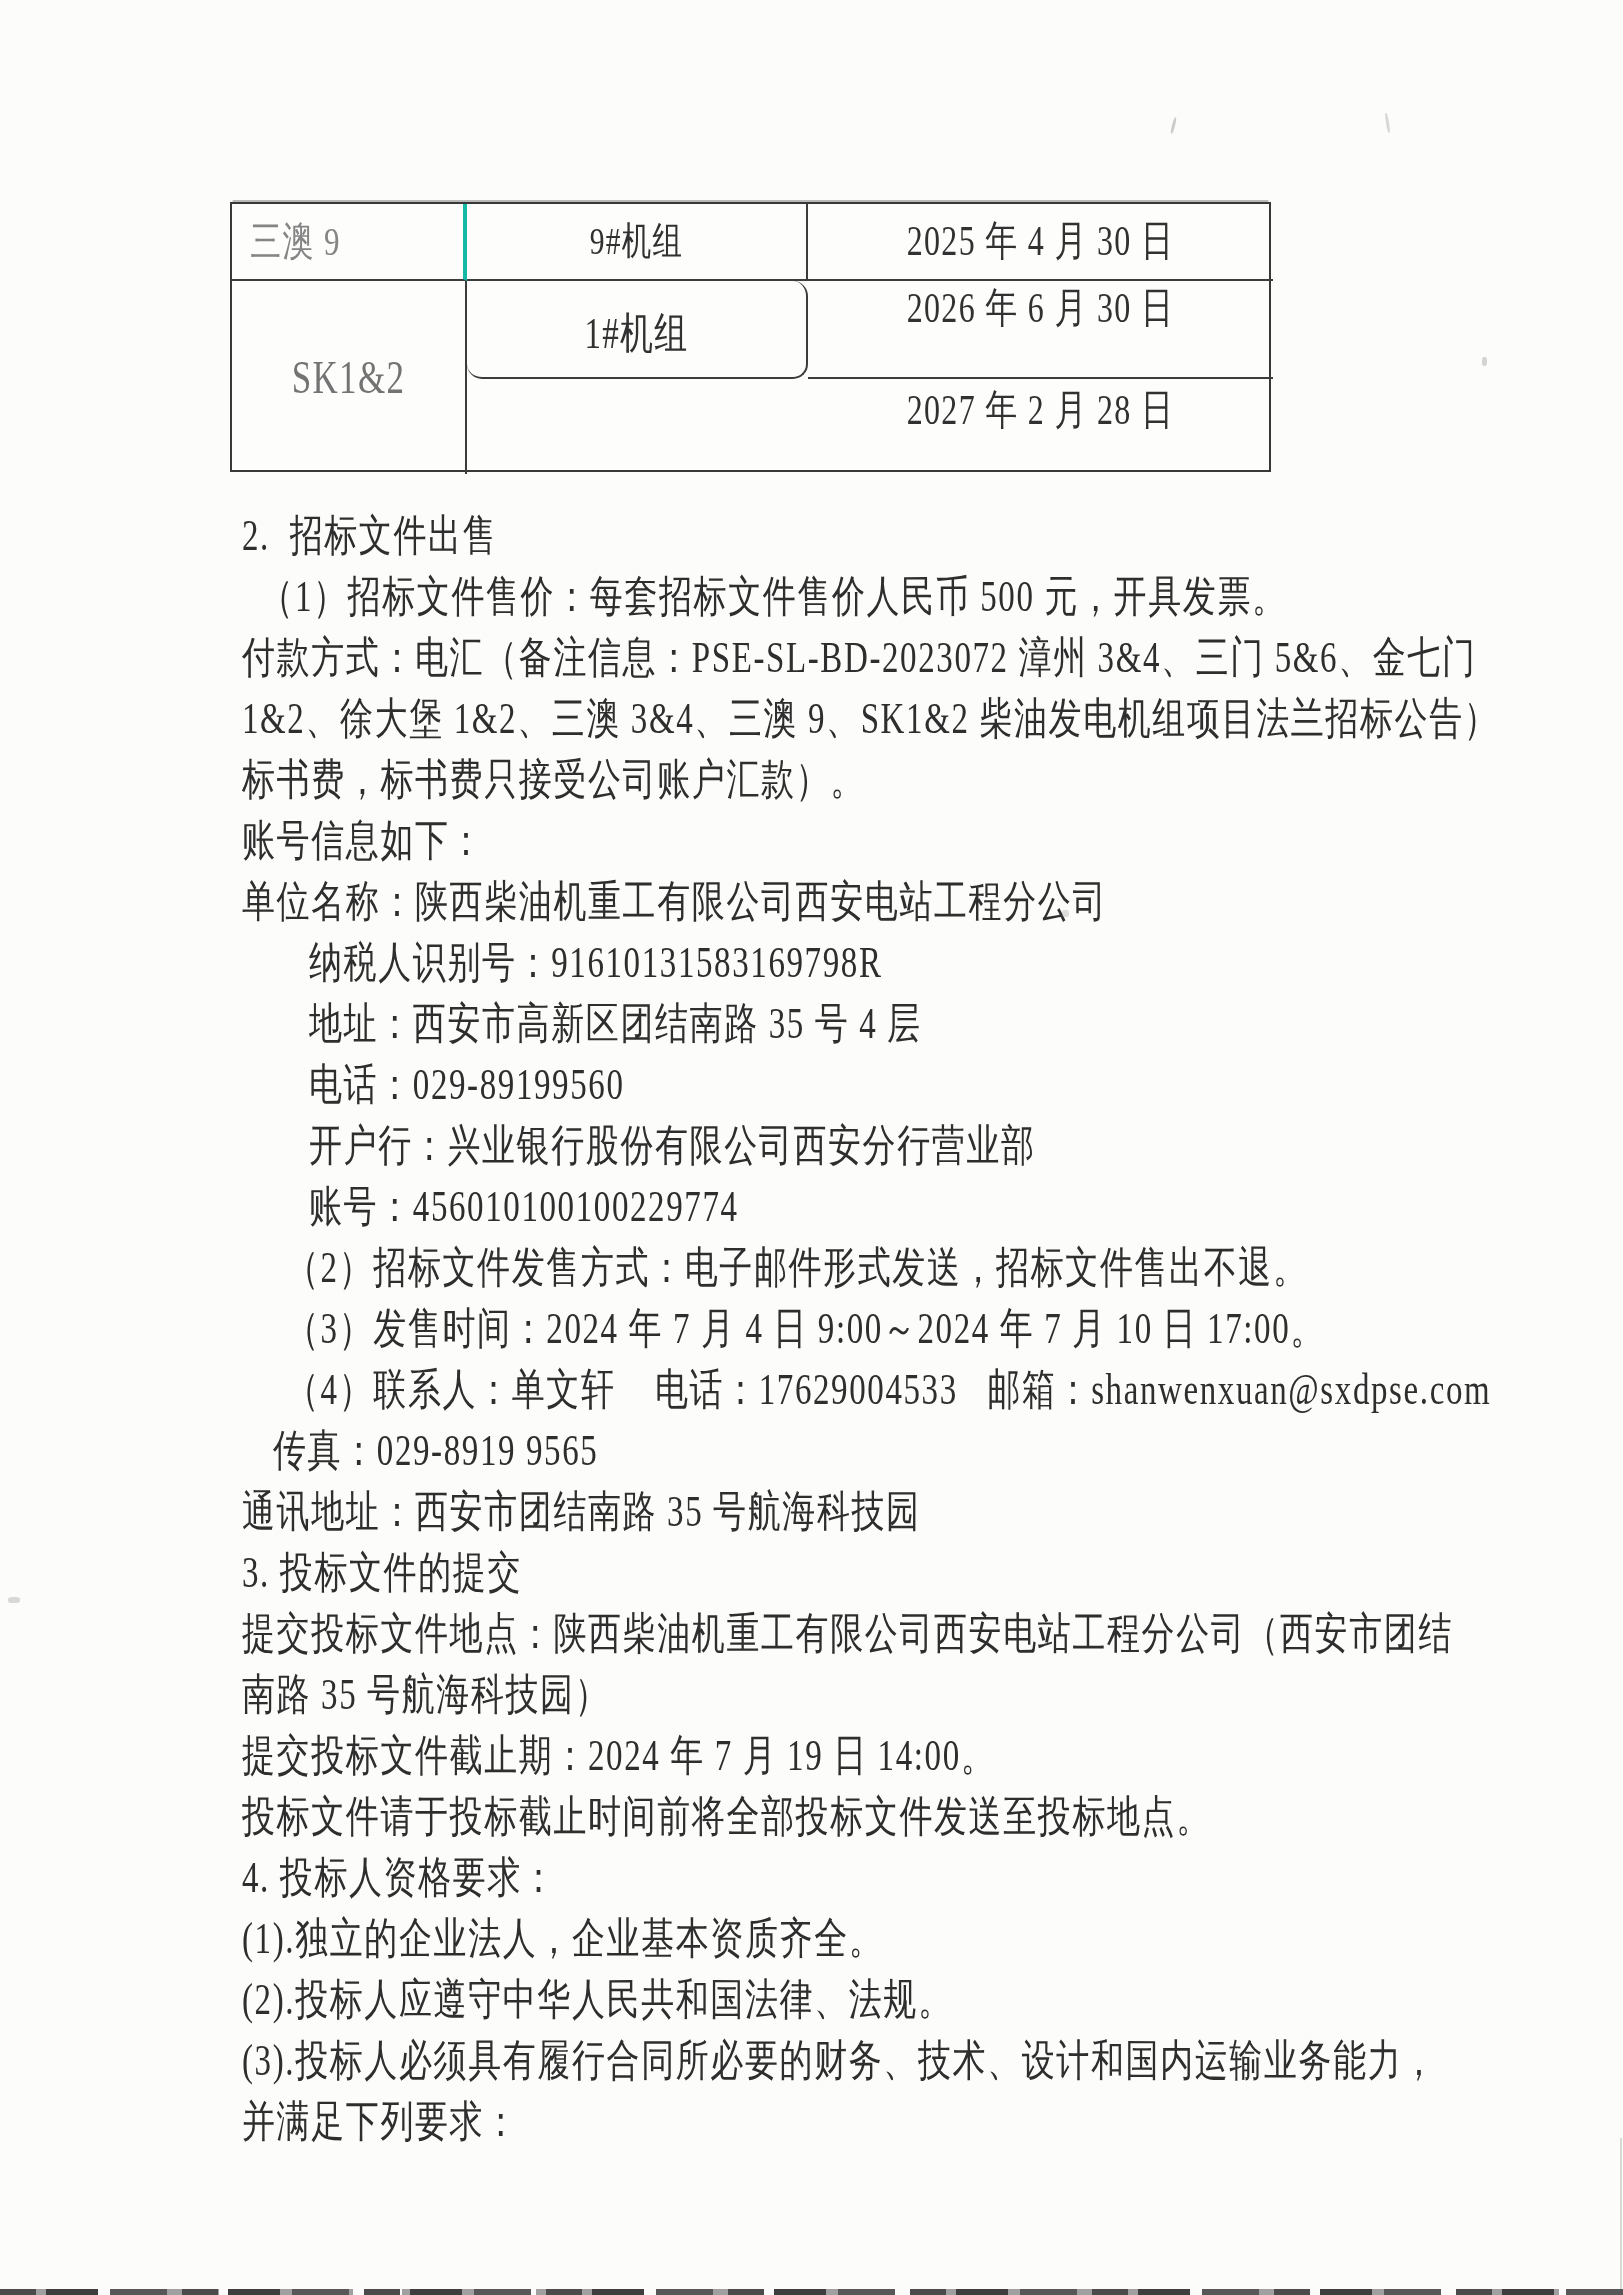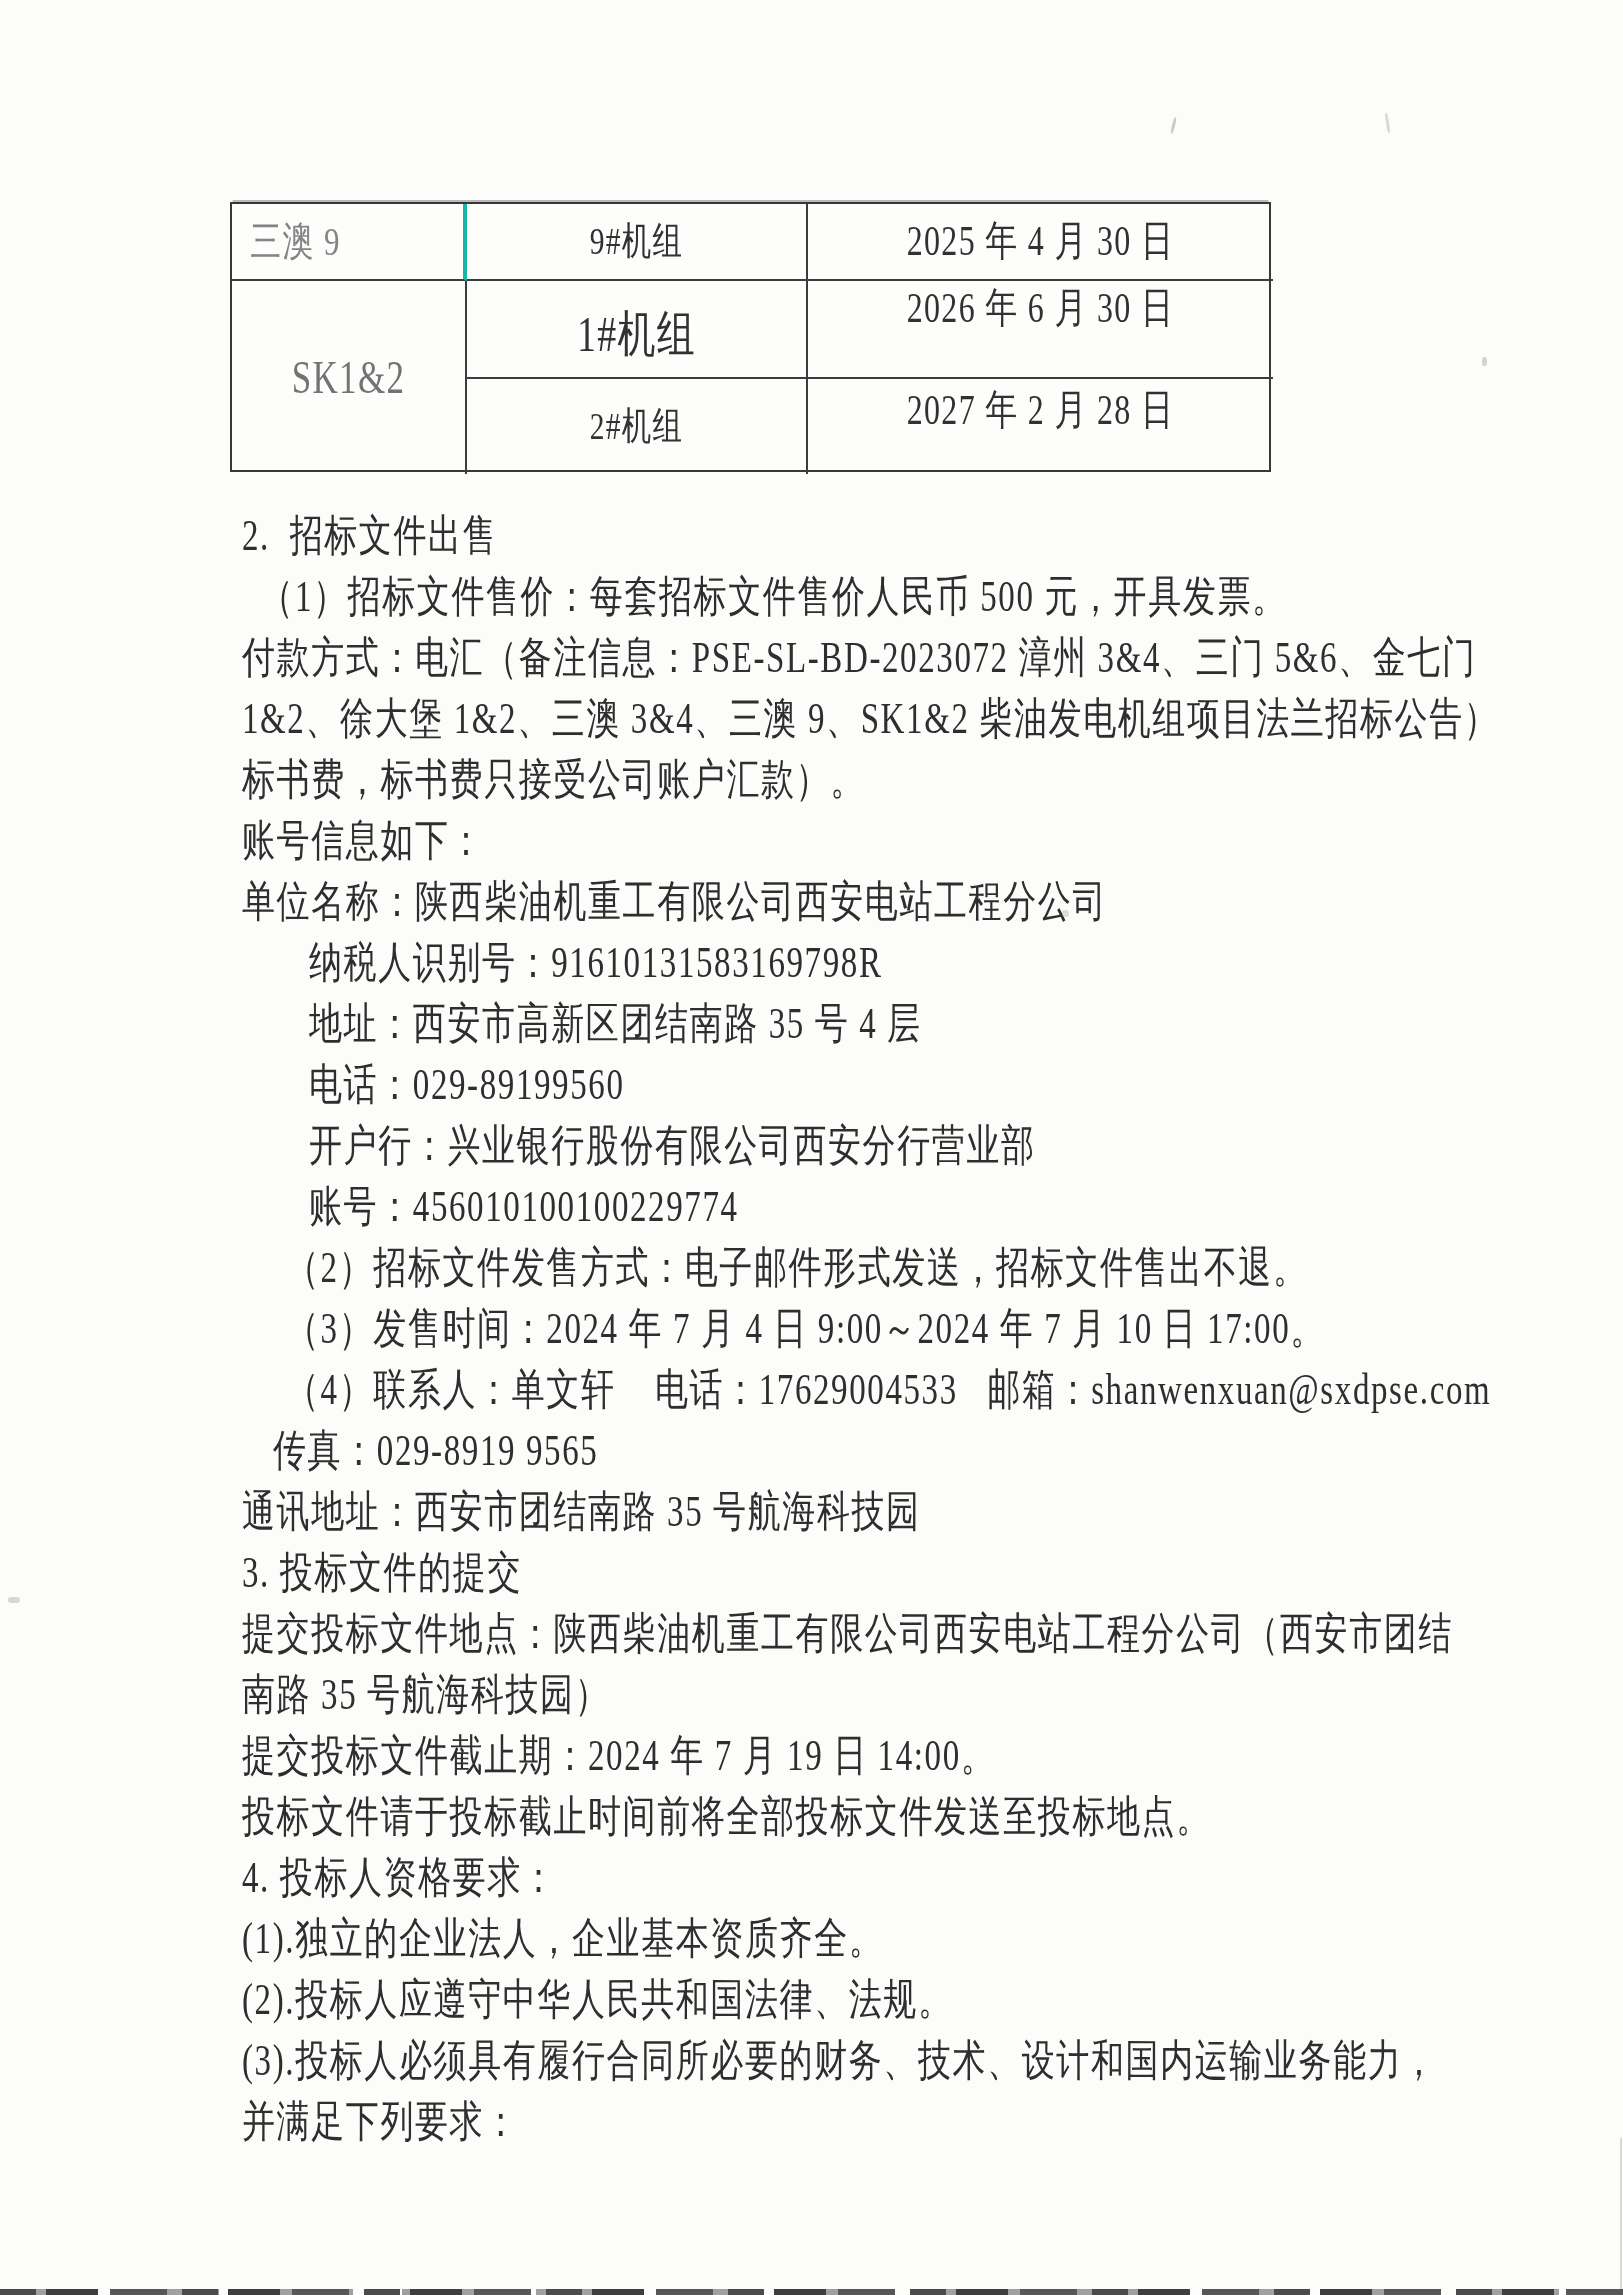--- a/index.html
+++ b/index.html
@@ -28,21 +28,21 @@
     font-size:31px;letter-spacing:1.3px;
     box-sizing:border-box;white-space:pre;
   }
   .cell .t{display:inline-block;transform:scaleY(1.32);transform-origin:center;}
   .c1r1{grid-column:1;grid-row:1;border-right:4px solid #14b8a6;border-bottom:2px solid #3c3c3c;
         justify-content:flex-start;padding-left:18.3px;color:#858585;}
   .c2r1{grid-column:2;grid-row:1;border-right:2px solid #3c3c3c;border-bottom:2px solid #3c3c3c;font-size:29.5px;}
   .c3r1{grid-column:3;grid-row:1;border-bottom:2px solid #3c3c3c;font-size:32px;}
   .c1r23{grid-column:1;grid-row:2/4;border-right:2px solid #3c3c3c;font-size:35px;color:#737373;}
   .c2r2{grid-column:2;grid-row:2;border-right:2px solid #3c3c3c;border-bottom:2px solid #3c3c3c;
-        font-size:38px;padding-top:10.5px;}
+        font-size:33px;padding-top:10.5px;border-radius:15px;}
   .c3r2{grid-column:3;grid-row:2;border-bottom:2px solid #3c3c3c;font-size:32px;padding-bottom:41px;}
   .c2r3{grid-column:2;grid-row:3;border-right:2px solid #3c3c3c;font-size:29.5px;}
   .c3r3{grid-column:3;grid-row:3;font-size:32px;padding-bottom:31px;}
   
   .doc-body{
     position:absolute;left:242px;top:506px;width:1198px;
   }
   .line{
     height:61px;display:flex;align-items:center;
     font-size:33px;letter-spacing:1.6px;white-space:pre;color:#2e2e2e;
@@ -77,21 +77,20 @@
 
 <div class="page">
 
   <div class="doc-table">
     <div class="cell c1r1"><span class="t">三澳 9</span></div>
     <div class="cell c2r1"><span class="t">9#机组</span></div>
     <div class="cell c3r1"><span class="t">2025 年 4 月 30 日</span></div>
     <div class="cell c1r23"><span class="t">SK1&amp;2</span></div>
     <div class="cell c2r2"><span class="t">1#机组</span></div>
     <div class="cell c3r2"><span class="t">2026 年 6 月 30 日</span></div>
-    <div class="cell c2r3"><span class="t">2#机组</span></div>
     <div class="cell c3r3"><span class="t">2027 年 2 月 28 日</span></div>
   </div>
 
   <div class="doc-body">
     <div class="line"><span class="t">2.  招标文件出售</span></div>
     <div class="line indA"><span class="t">（1）招标文件售价：每套招标文件售价人民币 500 元，开具发票。</span></div>
     <div class="line"><span class="t">付款方式：电汇（备注信息：PSE-SL-BD-2023072 漳州 3&amp;4、三门 5&amp;6、金七门</span></div>
     <div class="line"><span class="t">1&amp;2、徐大堡 1&amp;2、三澳 3&amp;4、三澳 9、SK1&amp;2 柴油发电机组项目法兰招标公告）</span></div>
     <div class="line"><span class="t">标书费，标书费只接受公司账户汇款）。</span></div>
     <div class="line"><span class="t">账号信息如下：</span></div>

